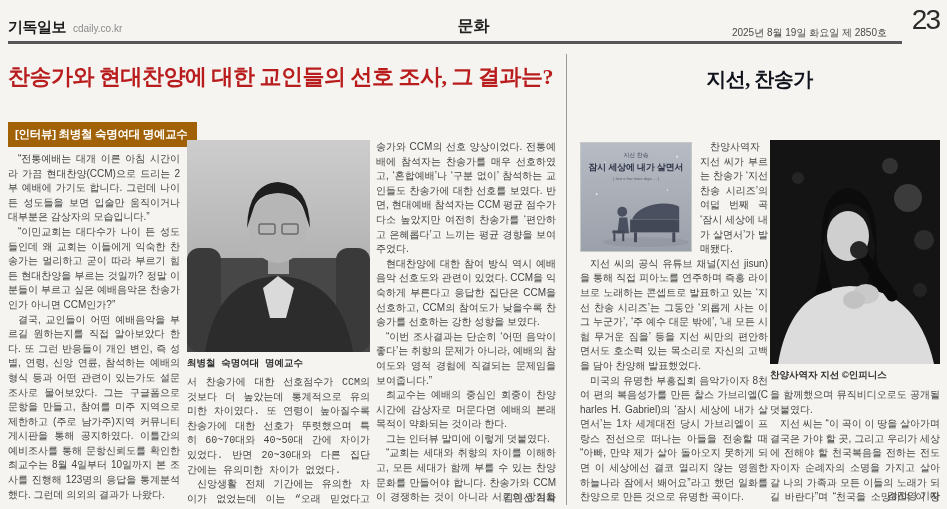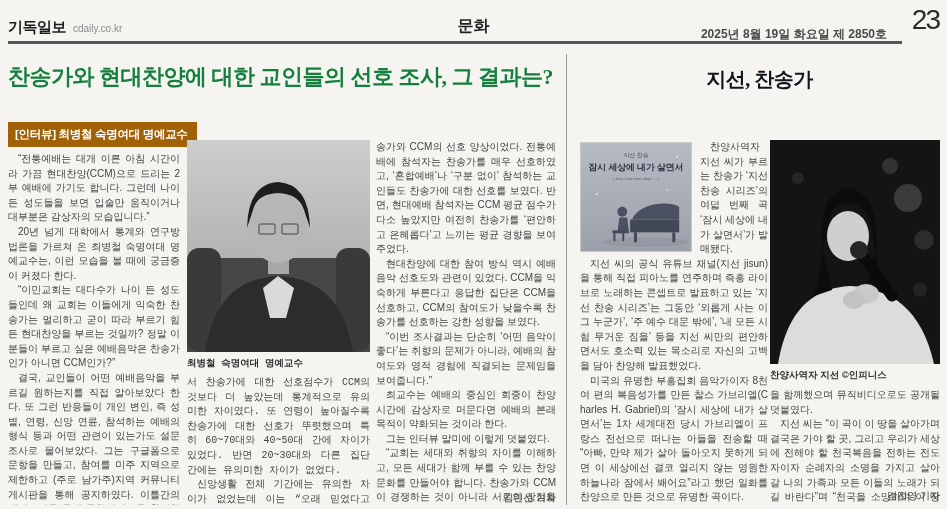--- a/index.html
+++ b/index.html
@@ -9,35 +9,35 @@
     background:#f5f4f1;
     font-family:"Liberation Sans","DejaVu Sans",sans-serif;
     color:#3d3d3d;
     overflow:hidden;
   }
   
   .masthead { position:absolute; left:8px; top:8px; width:931px; height:34px; }
   .brand { position:absolute; left:0; top:10px; font-size:15px; font-weight:bold; color:#1a1a1a; letter-spacing:-0.5px; }
   .brand-url { font-size:10px; font-weight:normal; color:#8a8a8a; margin-left:7px; letter-spacing:0; }
   .section-title { position:absolute; left:0; right:0; top:8px; text-align:center; font-size:16px; font-weight:bold; color:#222; }
-  .issue-meta { position:absolute; right:52px; top:18px; font-size:12px; color:#4a4a4a;font-weight:bold; }
+  .issue-meta { position:absolute; right:52px; top:18px; font-size:10px; color:#4a4a4a; }
   .page-number { position:absolute; right:0; top:-4px; font-size:28px; font-weight:500; color:#2b2b2b; letter-spacing:-2px; font-family:"Liberation Sans",sans-serif; }
   .masthead-rule { position:absolute; left:8px; top:41px; width:894px; height:3px; background:#55555a; }
 
   
   .colbody p { font-size:10px; line-height:14.6px; text-align:justify; text-indent:1em; word-break:break-all; color:#434343; }
   .colbody p.noindent { text-indent:0; }
   .photo-caption { font-size:9.5px; font-weight:bold; color:#2e2e2e; margin:5px 0 6px 0; }
   .byline { position:absolute; right:0; bottom:2px; font-size:10px; color:#3a3a3a; }
 
   
   .left-article { position:absolute; left:8px; top:54px; width:548px; height:451px; }
   .la-headline {
     font-family:"Liberation Serif","DejaVu Serif",serif;
-    font-size:22px; font-weight:bold; color:#15803d;
+    font-size:22px; font-weight:bold; color:#b91c1c;
     letter-spacing:-0.5px; white-space:nowrap; margin-top:8px;
   }
   .kicker-badge {
     position:absolute; left:0; top:68px;
     display:inline-block; background:#a16207; color:#ffffff;
     font-size:11.5px; font-weight:bold; padding:5px 9px 5px 7px; letter-spacing:-0.3px;
   }
   .la-col1 { position:absolute; left:0;   top:98px; width:172px; height:353px; overflow:hidden; }
   .la-col2 { position:absolute; left:179px; top:86px; width:183px; height:367px; overflow:hidden;font-family:Liberation Mono, monospace; }
   .la-col3 { position:absolute; left:368px; top:86px; width:180px; height:367px; overflow:hidden; padding-bottom:14px; }
@@ -67,21 +67,20 @@
   <div class="page-number">23</div>
 </div>
 <div class="masthead-rule"></div>
 
 <div class="left-article">
   <div class="la-headline">찬송가와 현대찬양에 대한 교인들의 선호 조사, 그 결과는?</div>
   <div class="kicker-badge">[인터뷰] 최병철 숙명여대 명예교수</div>
 
   <div class="la-col1 colbody">
       <p>“전통예배는 대개 이른 아침 시간이라 가끔 현대찬양(CCM)으로 드리는 2부 예배에 가기도 합니다. 그런데 나이 든 성도들을 보면 입술만 움직이거나 대부분은 감상자의 모습입니다.”</p>
-      <p>20년 넘게 대학에서 통계와 연구방법론을 가르쳐 온 최병철 숙명여대 명예교수는, 이런 모습을 볼 때에 궁금증이 커졌다 한다.</p>
       <p>“이민교회는 대다수가 나이 든 성도들인데 왜 교회는 이들에게 익숙한 찬송가는 멀리하고 굳이 따라 부르기 힘든 현대찬양을 부르는 것일까? 정말 이분들이 부르고 싶은 예배음악은 찬송가인가 아니면 CCM인가?”</p>
       <p>결국, 교인들이 어떤 예배음악을 부르길 원하는지를 직접 알아보았다 한다. 또 그런 반응들이 개인 변인, 즉 성별, 연령, 신앙 연륜, 참석하는 예배의 형식 등과 어떤 관련이 있는가도 설문조사로 물어보았다. 그는 구글폼으로 문항을 만들고, 참여를 미주 지역으로 제한하고 (주로 남가주)지역 커뮤니티게시판을 통해 공지하였다. 이틀간의 예비조사를 통해 문항신뢰도를 확인한 최교수는 8월 4일부터 10일까지 본 조사를 진행해 123명의 응답을 통계분석 했다. 그런데 의외의 결과가 나왔다.</p>
     </div>
 
   <div class="la-col2">
     <svg class="prof-photo" viewBox="0 0 183 212" xmlns="http://www.w3.org/2000/svg">
       <defs>
         <linearGradient id="gp" x1="0" y1="0" x2="0" y2="1">
           <stop offset="0" stop-color="#cdcdcd"></stop>
             <stop offset="1" stop-color="#9f9f9f"></stop>

